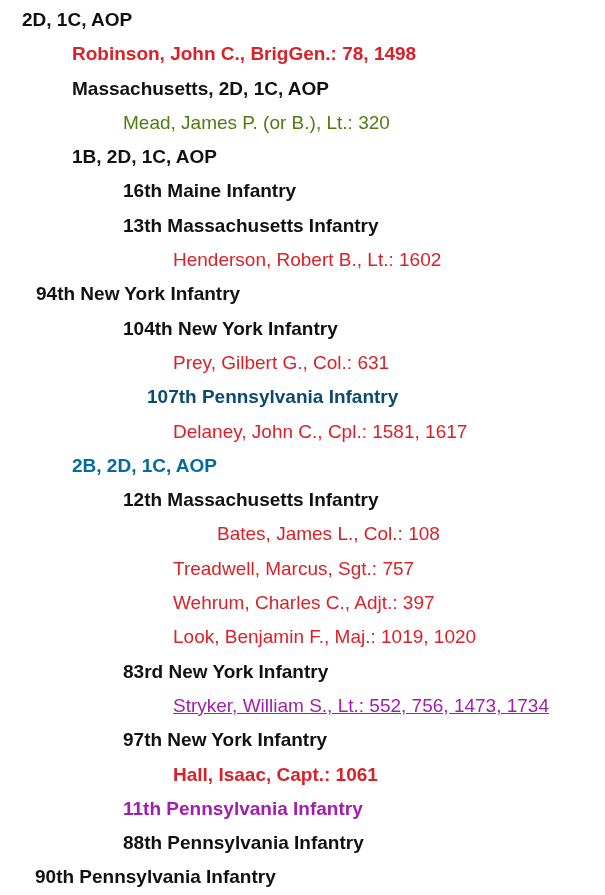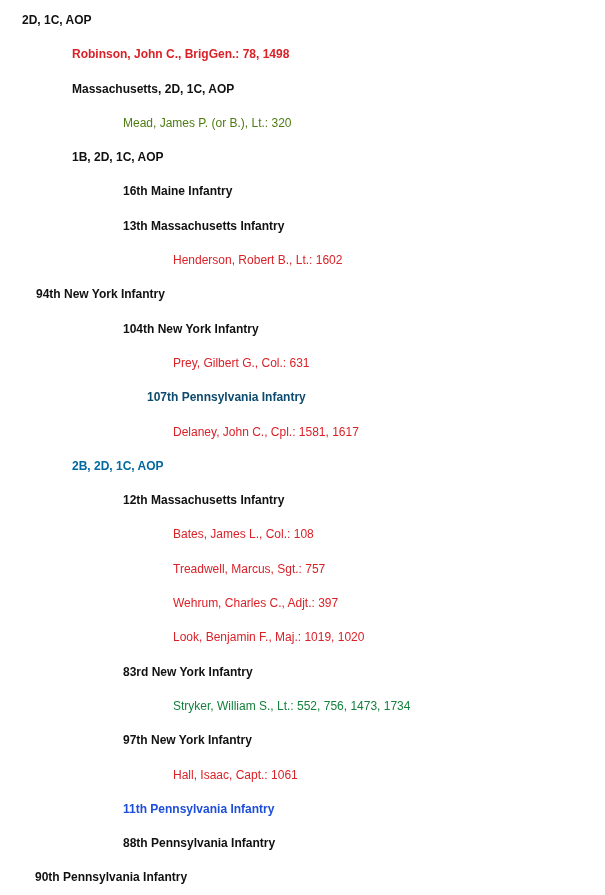--- a/index.html
+++ b/index.html
@@ -8,21 +8,21 @@
     background: #ffffff;
   }
   .page {
     width: 605px;
     height: 895px;
     background: #ffffff;
     overflow: hidden;
     box-sizing: border-box;
     padding-top: 3px;
     font-family: "Liberation Sans", sans-serif;
-    font-size: 12px;
+    font-size: 19px;
   }
   .roster-line {
     height: 34.3px;
     line-height: 34.3px;
     white-space: nowrap;
   }
   .unit {
     font-weight: 700;
     color: #111111;
   }
@@ -48,25 +48,25 @@
       <div class="roster-line unit lvl2" style="color: rgb(17, 17, 17);">16th Maine Infantry</div>
       <div class="roster-line unit lvl2" style="color: rgb(17, 17, 17);">13th Massachusetts Infantry</div>
       <div class="roster-line person lvl3" style="color: rgb(218, 33, 40);">Henderson, Robert B., Lt.: 1602</div>
       <div class="roster-line unit lvl2" style="color: rgb(17, 17, 17); padding-left: 36px;">94th New York Infantry</div>
       <div class="roster-line unit lvl2" style="color: rgb(17, 17, 17);">104th New York Infantry</div>
       <div class="roster-line person lvl3" style="color: rgb(218, 33, 40);">Prey, Gilbert G., Col.: 631</div>
       <div class="roster-line unit lvl2" style="color: #0c4a6e; margin-left: 24px;">107th Pennsylvania Infantry</div>
       <div class="roster-line person lvl3" style="color: rgb(218, 33, 40);">Delaney, John C., Cpl.: 1581, 1617</div>
       <div class="roster-line unit lvl1" style="color: #0369a1;">2B, 2D, 1C, AOP</div>
       <div class="roster-line unit lvl2" style="color: rgb(17, 17, 17);">12th Massachusetts Infantry</div>
-      <div class="roster-line person lvl3" style="color: rgb(218, 33, 40);">Bates, James L., Col.: 108</div>
+      <div class="roster-line person lvl3" style="color: rgb(218, 33, 40); margin-left: 44px;">Bates, James L., Col.: 108</div>
       <div class="roster-line person lvl3" style="color: rgb(218, 33, 40);">Treadwell, Marcus, Sgt.: 757</div>
       <div class="roster-line person lvl3" style="color: rgb(218, 33, 40);">Wehrum, Charles C., Adjt.: 397</div>
       <div class="roster-line person lvl3" style="color: rgb(218, 33, 40);">Look, Benjamin F., Maj.: 1019, 1020</div>
       <div class="roster-line unit lvl2" style="color: rgb(17, 17, 17);">83rd New York Infantry</div>
-      <div class="roster-line person lvl3" style="color: #15803d;">Stryker, William S., Lt.: 552, 756, 1473, 1734</div>
+      <div class="roster-line person lvl3" style="color: #a21caf; text-decoration: underline;">Stryker, William S., Lt.: 552, 756, 1473, 1734</div>
       <div class="roster-line unit lvl2" style="color: rgb(17, 17, 17);">97th New York Infantry</div>
-      <div class="roster-line person lvl3" style="color: rgb(218, 33, 40);">Hall, Isaac, Capt.: 1061</div>
-      <div class="roster-line unit lvl2" style="color: #1d4ed8;">11th Pennsylvania Infantry</div>
+      <div class="roster-line person lvl3" style="color: rgb(218, 33, 40); font-weight: bold;">Hall, Isaac, Capt.: 1061</div>
+      <div class="roster-line unit lvl2" style="color: #a21caf;">11th Pennsylvania Infantry</div>
       <div class="roster-line unit lvl2" style="color: rgb(17, 17, 17);">88th Pennsylvania Infantry</div>
       <div class="roster-line unit lvl2" style="color: rgb(17, 17, 17); padding-left: 35px;">90th Pennsylvania Infantry</div>
     </div>
 </div>
 
 </body></html>

